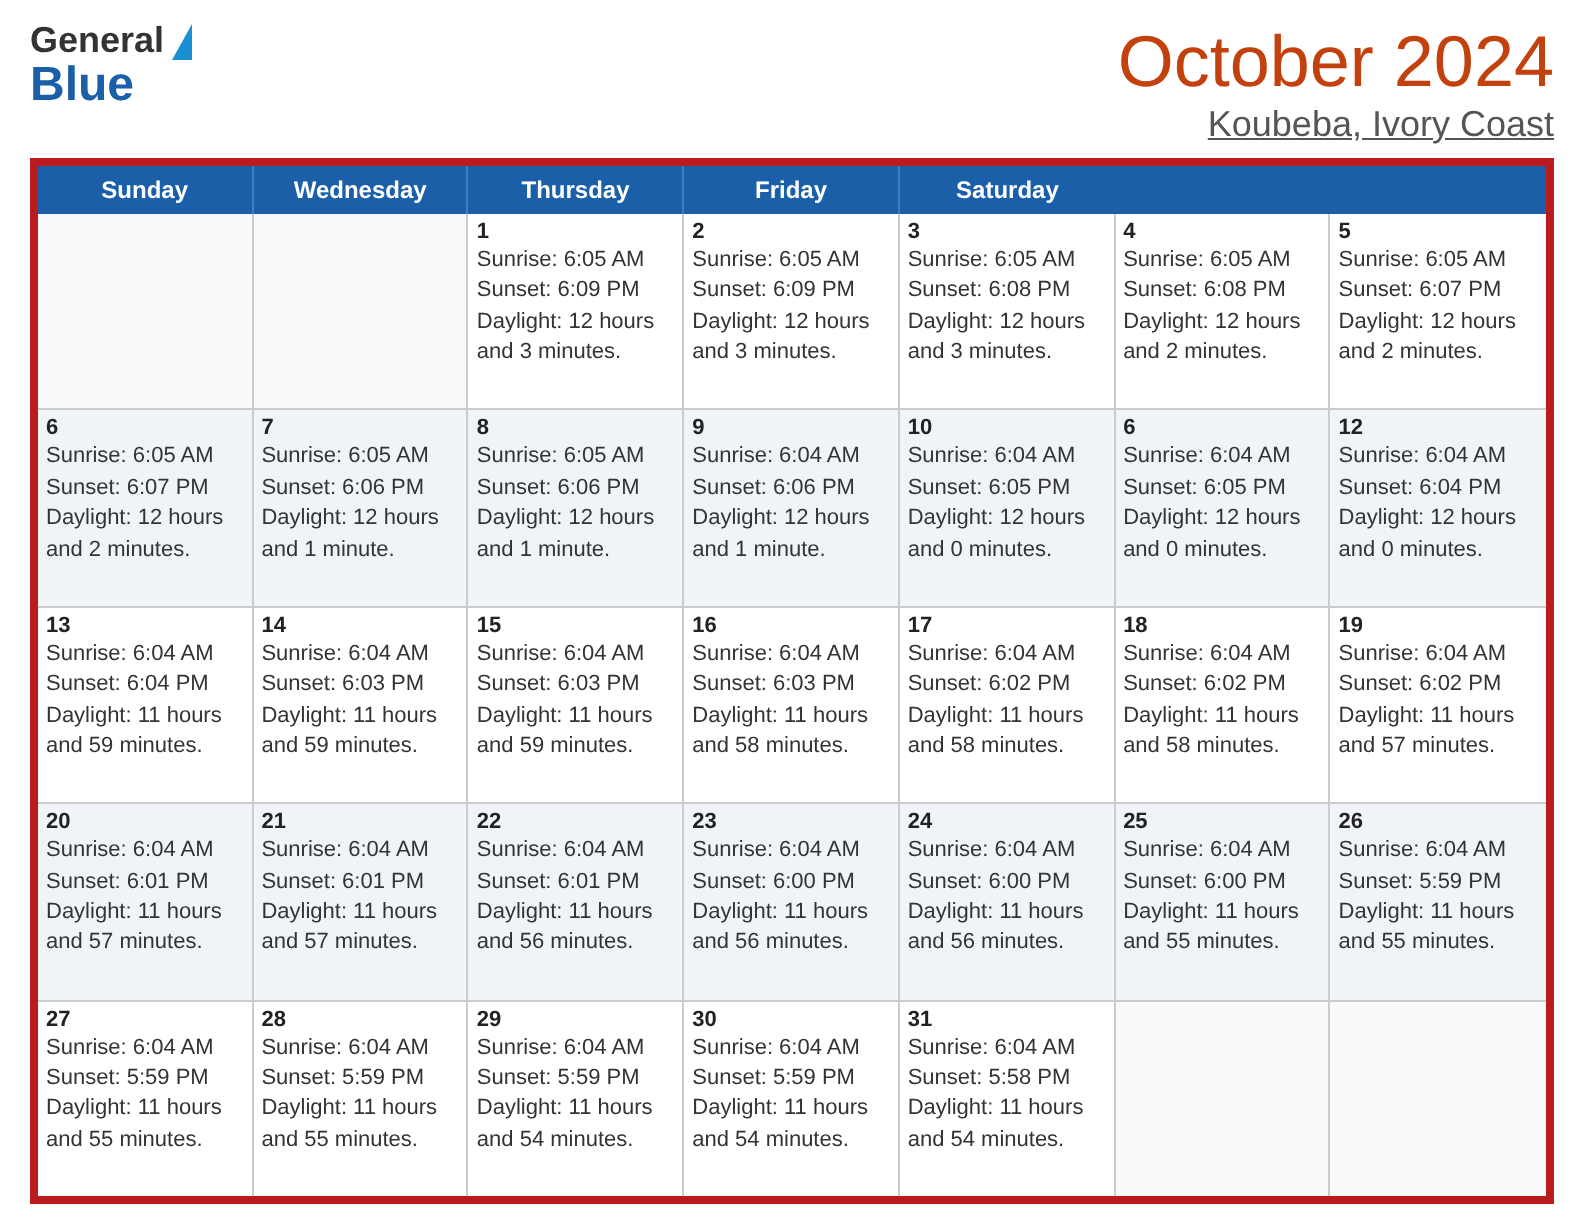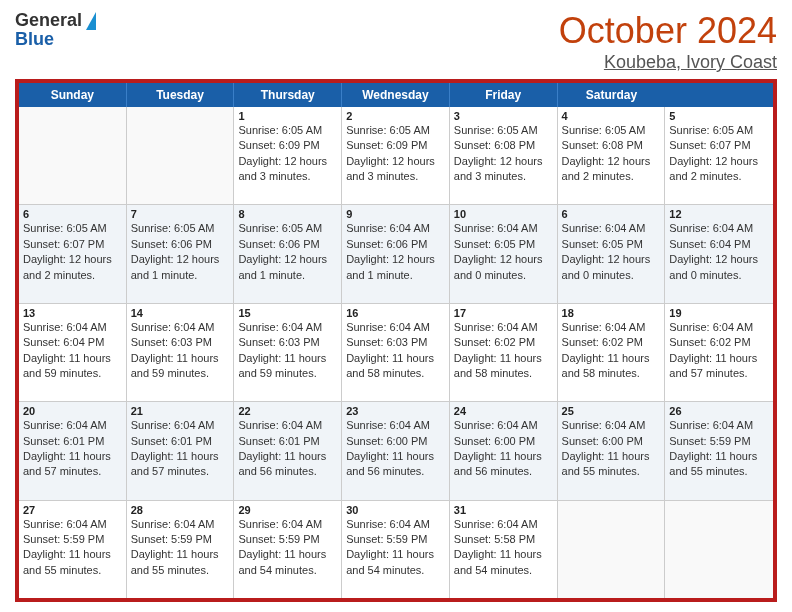--- a/index.html
+++ b/index.html
@@ -106,36 +106,35 @@
 
 <div class="page">
   <div class="header">
     <div class="logo">
       <div class="logo-row">
         <div style="display:flex;flex-direction:column;align-items:flex-start;">
           <div style="display:flex;align-items:center;gap:2px;">
             <span style="font-size:18px;font-weight:bold;color:#333;">General</span>
             <div style="width:0;height:0;border-left:10px solid transparent;border-right:0px solid transparent;border-bottom:18px solid #1a8fd1;margin-left:2px;"></div>
           </div>
-          <span style="font-size:18px;font-weight:bold;color:#1a5fa8;margin-top:-2px;">Blue</span>
+          <span style="font-size:24px;font-weight:bold;color:#1a5fa8;margin-top:-2px;">Blue</span>
         </div>
       </div>
     </div>
     <div class="title-area">
       <div class="month-title">October 2024</div>
       <div class="subtitle">Koubeba, Ivory Coast</div>
     </div>
   </div>
 
   <div class="calendar">
     <div class="cal-header" id="cal-header">
         <div class="cal-header-cell">Sunday</div>
-        <div class="cal-header-cell">Tuesday</div>
+        <div class="cal-header-cell">Wednesday</div>
         <div class="cal-header-cell">Thursday</div>
-        <div class="cal-header-cell">Wednesday</div>
         <div class="cal-header-cell">Friday</div>
         <div class="cal-header-cell">Saturday</div>
       </div>
     <div class="cal-body" id="cal-body">
         <div class="cal-row">
           <div class="cal-cell empty"></div>
           <div class="cal-cell empty"></div>
           <div class="cal-cell">
             <div class="day-num">1</div>
             <div class="day-info" style="white-space: pre-line;">Sunrise: 6:05 AM

